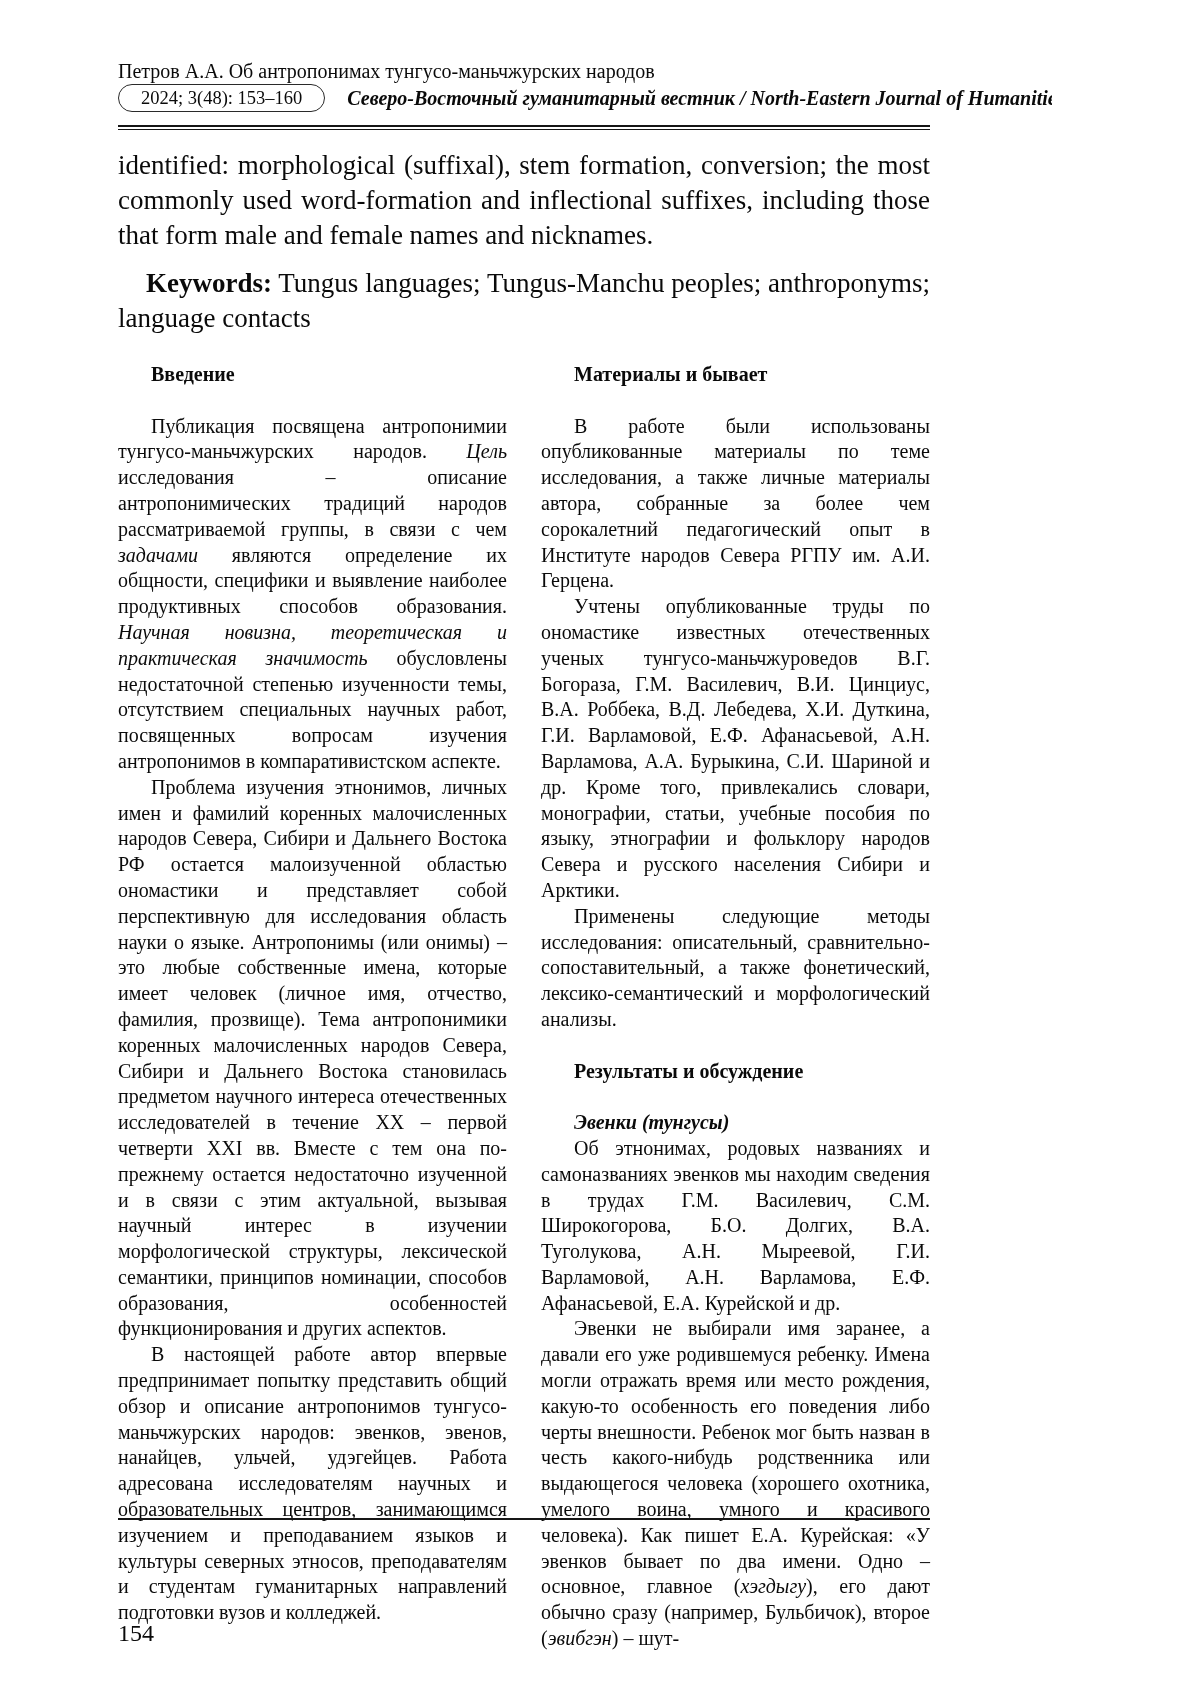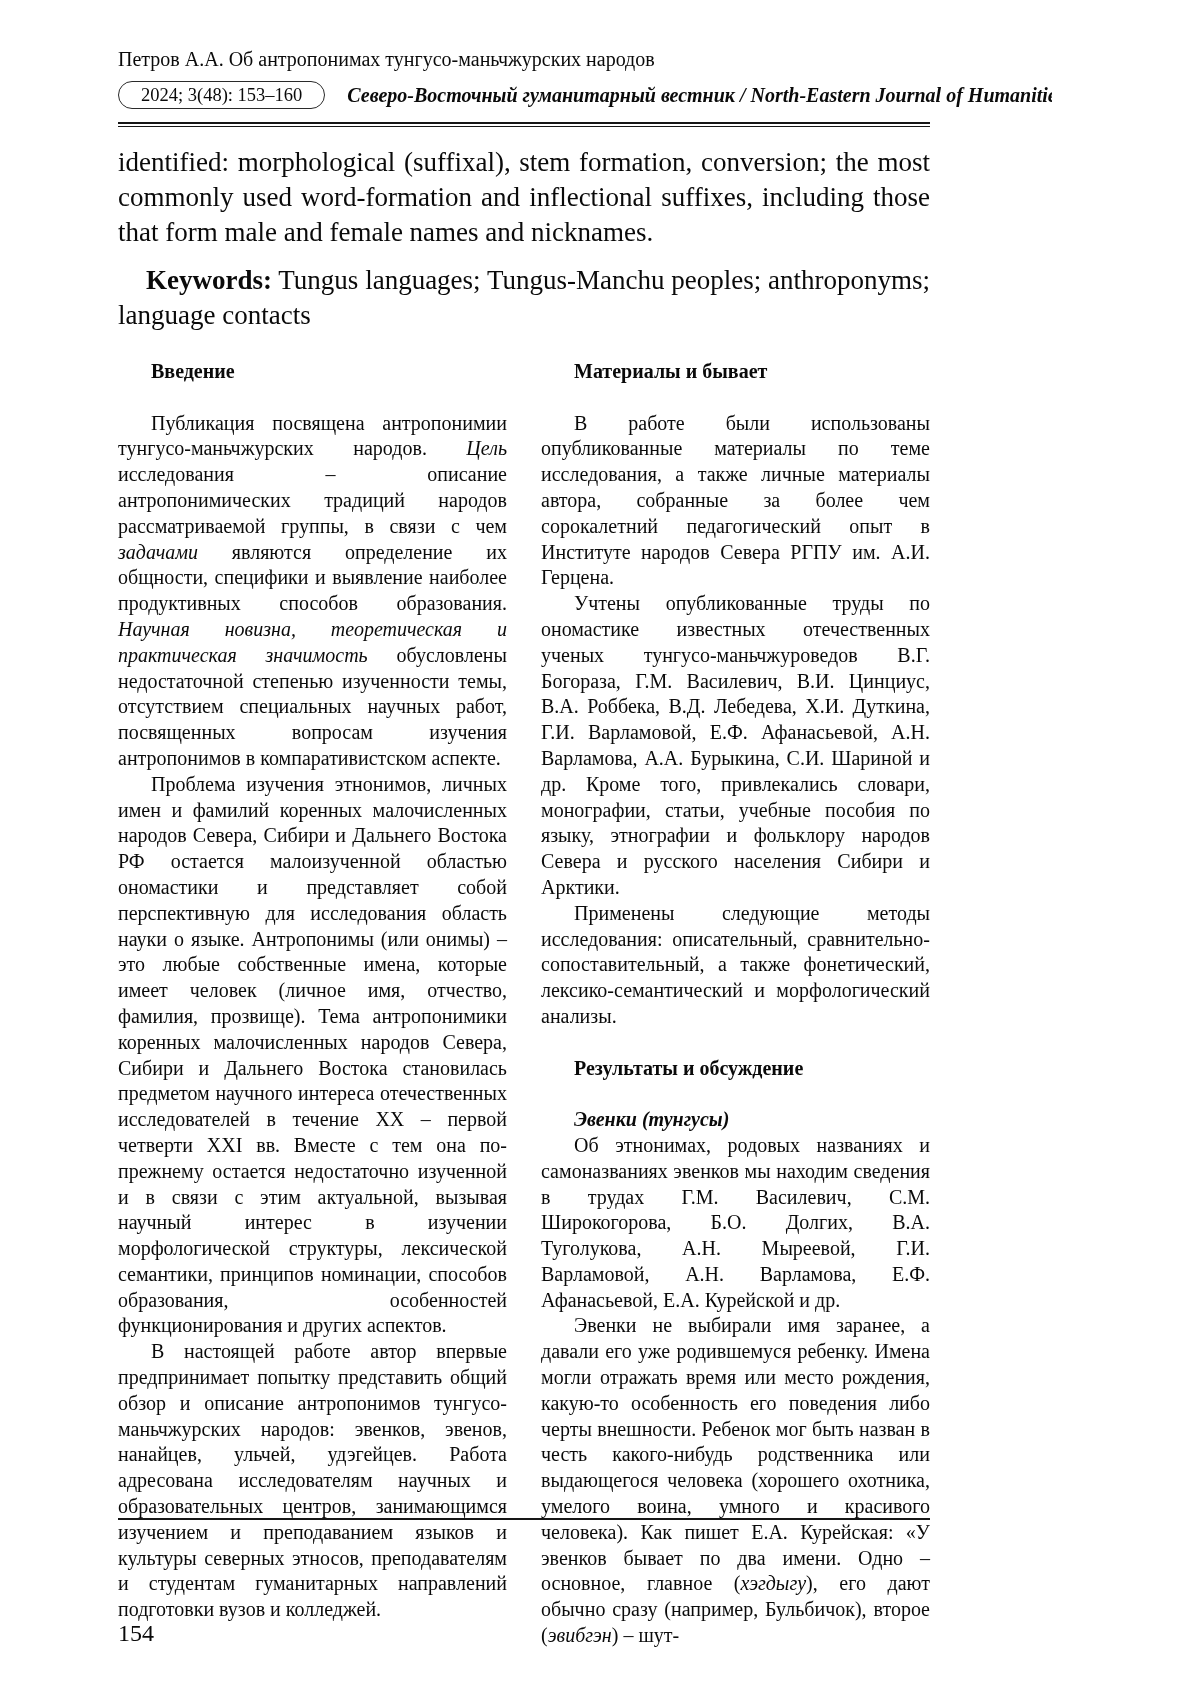--- a/index.html
+++ b/index.html
@@ -8,30 +8,30 @@
     background: #ffffff;
   }
   .page {
     position: relative;
     width: 1052px;
     height: 1698px;
     box-sizing: border-box;
     background: #ffffff;
     color: #0a0a0a;
     font-family: "Liberation Serif", "DejaVu Serif", serif;
-    padding: 48px 122px 0 118px;
+    padding: 60px 122px 0 118px;
     overflow: hidden;
   }
   .running-head {
     font-size: 20px;
     line-height: 22px;
     text-align: left;
   }
   .issue-row {
-    margin-top: 10px;
+    margin-top: 1px;
     display: flex;
     align-items: center;
     gap: 22px;
     height: 30px;
   }
   .issue-badge {
     display: inline-flex;
     align-items: center;
     justify-content: center;
     box-sizing: border-box;

